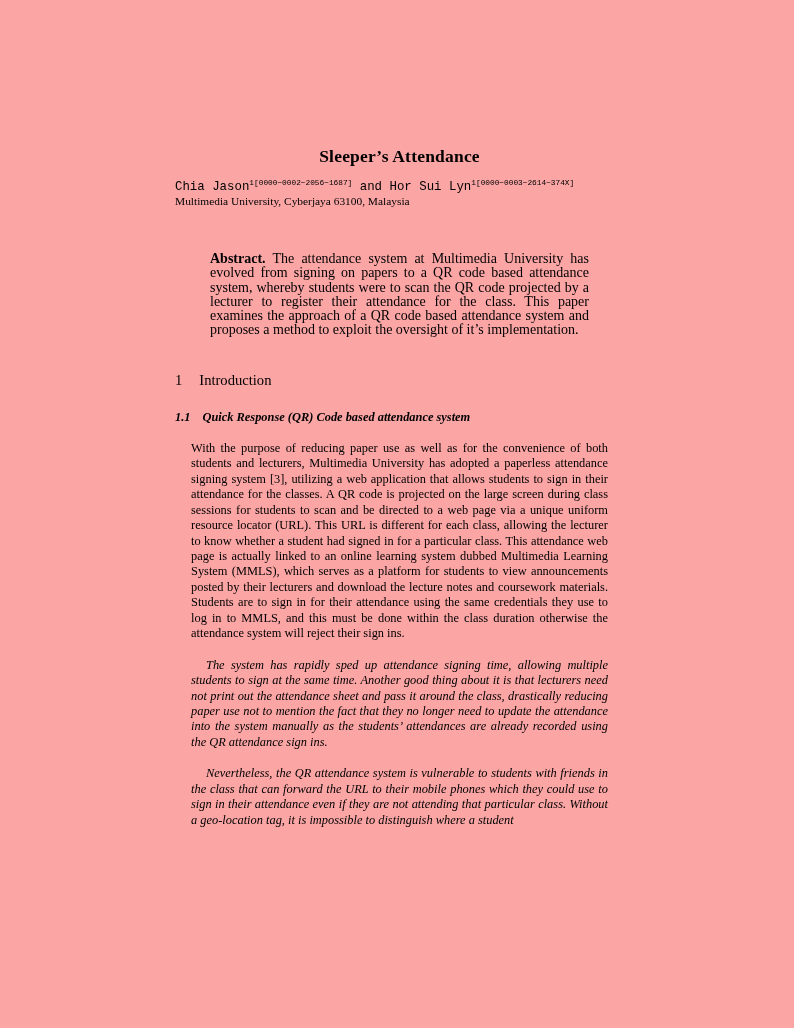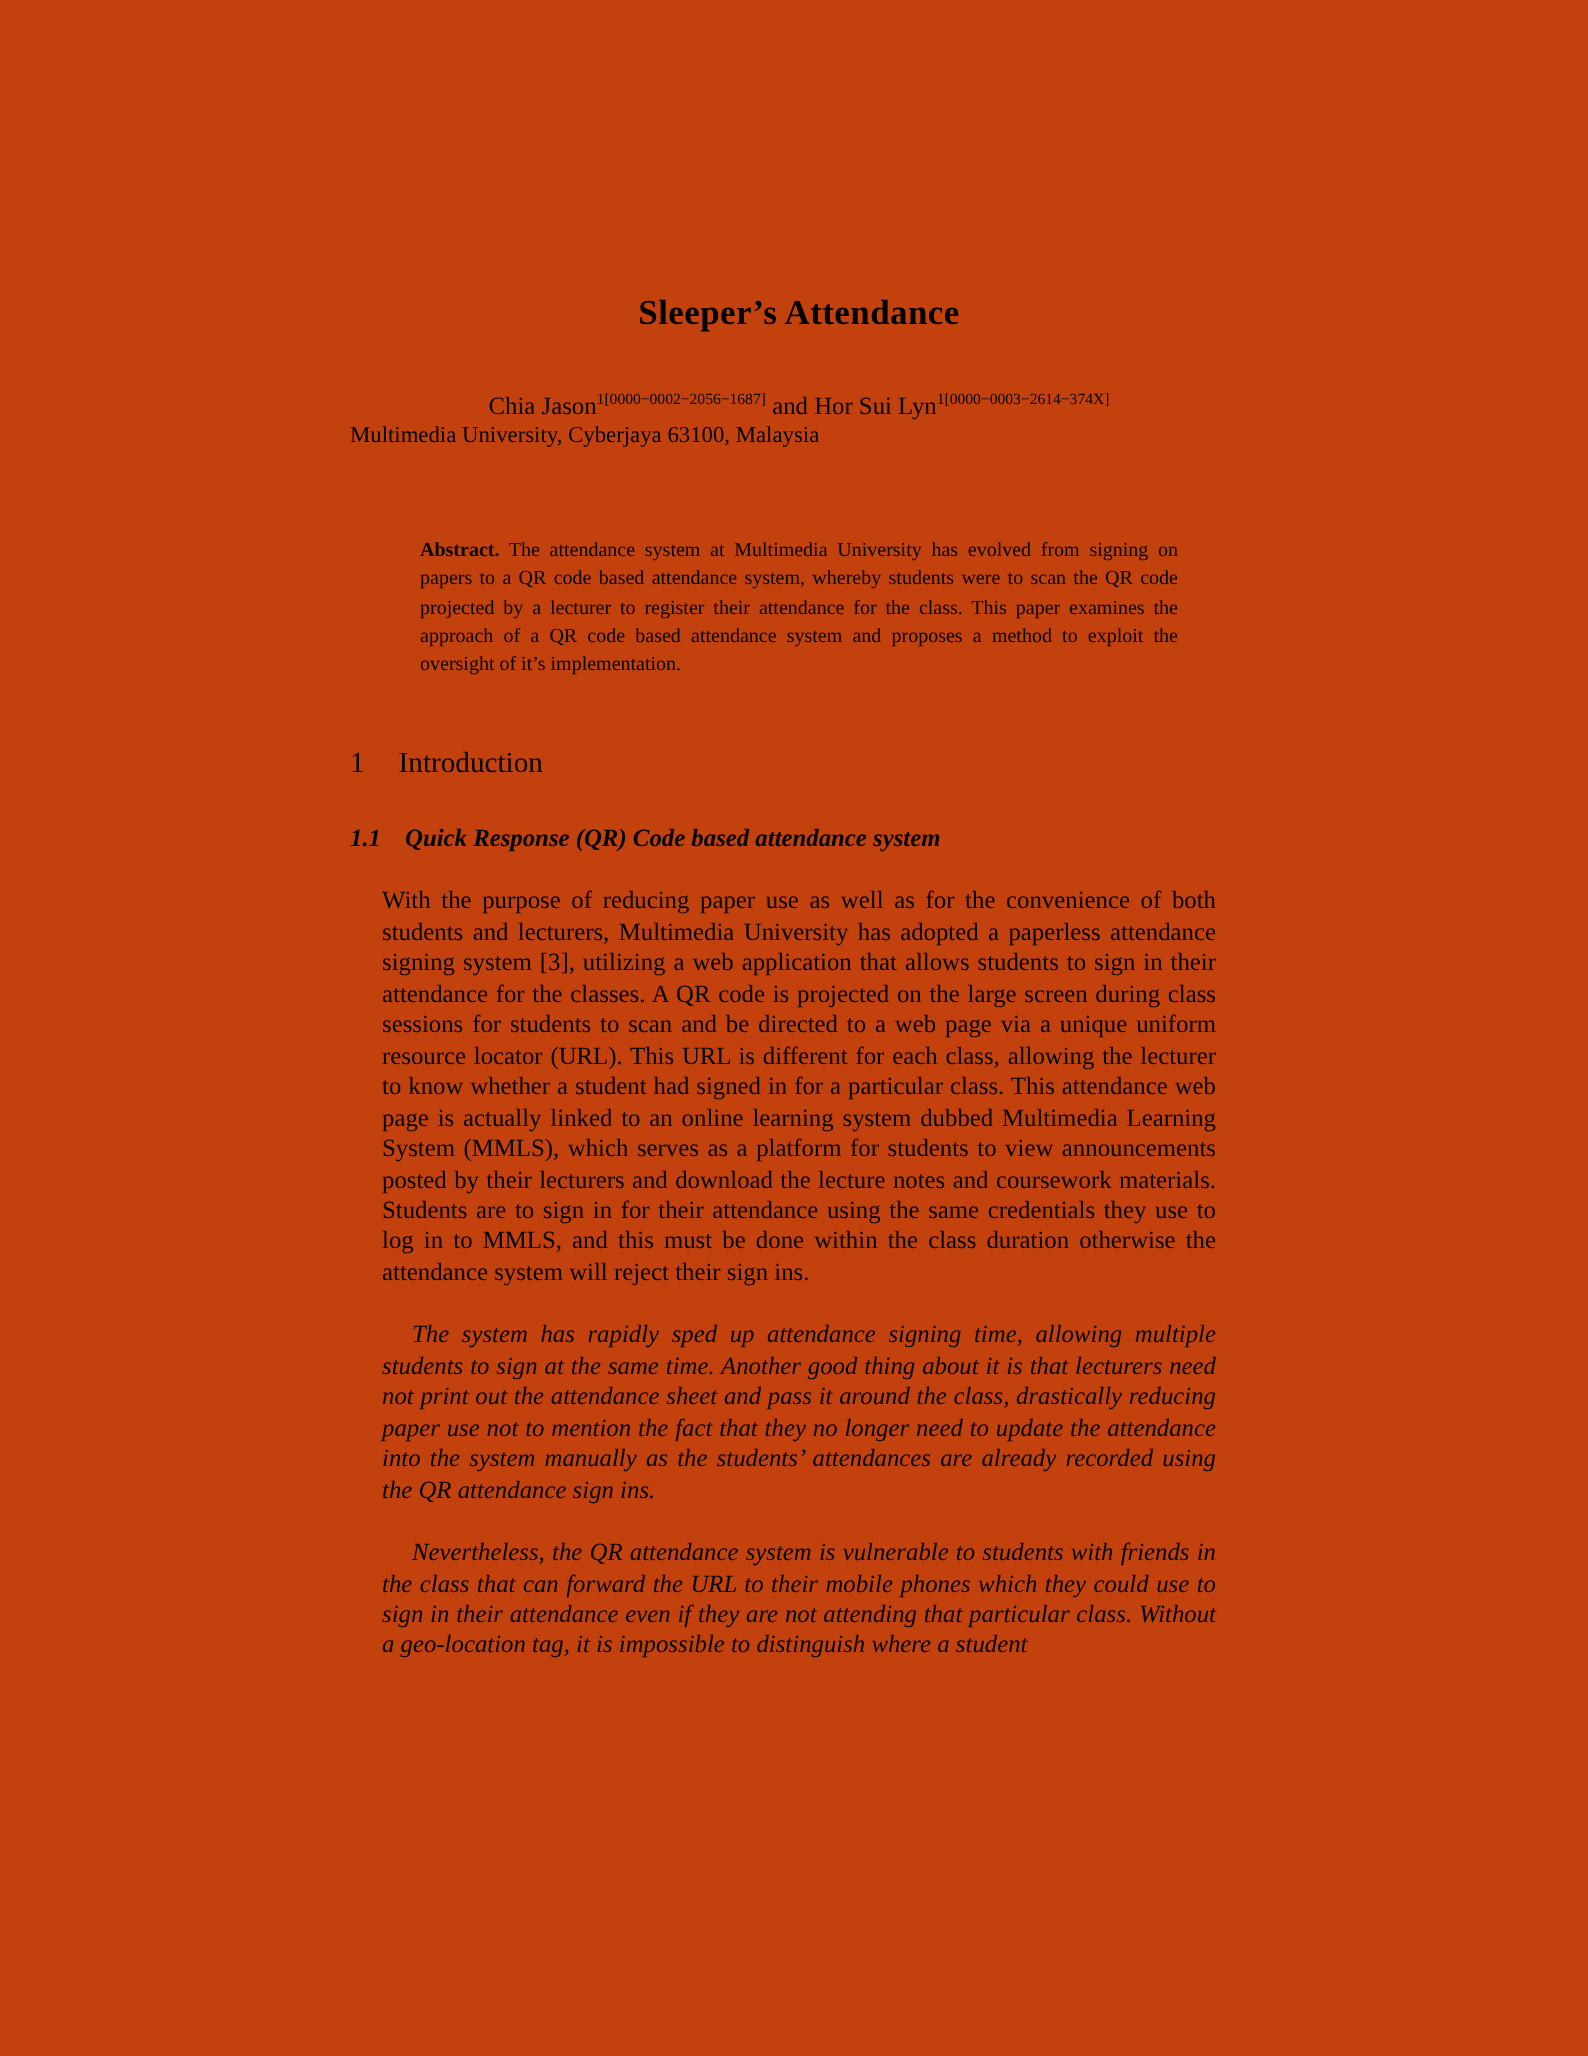--- a/index.html
+++ b/index.html
@@ -8,53 +8,53 @@
     width: 794px;
     height: 1028px;
     background: #ffffff;
     color: #000000;
     font-family: "Liberation Serif", "DejaVu Serif", serif;
   }
   .page {
     position: relative;
     width: 794px;
     height: 1028px;
-    background: #c2410c;
+    background: #fca5a5;
     overflow: hidden;
   }
   .content {
     position: absolute;
     left: 175px;
     top: 0;
     width: 449px;
   }
   .paper-title {
     margin-top: 146px;
     text-align: center;
     font-weight: bold;
     font-size: 17.5px;
     letter-spacing: 0.2px;
   }
   .authors {
-    margin-top: 29px;
-    text-align: center;
+    margin-top: 13px;
     font-size: 12.4px;
+    font-family: Liberation Mono, monospace;
   }
   .authors sup {
     font-size: 7.8px;
     line-height: 0;
     vertical-align: super;
   }
   .affiliation {
     margin-top: 1px;
     font-size: 11.4px;
   }
   .abstract {
     margin: 45px 35px 0 35px;
-    font-size: 10px;
+    font-size: 14px;
     line-height: 14.3px;
     text-align: justify;
   }
   .keywords {
     margin: 13px 35px 0 35px;
     font-size: 11.3px;
     line-height: 14.3px;
     text-align: justify;
   }
   .b { font-weight: bold; }

